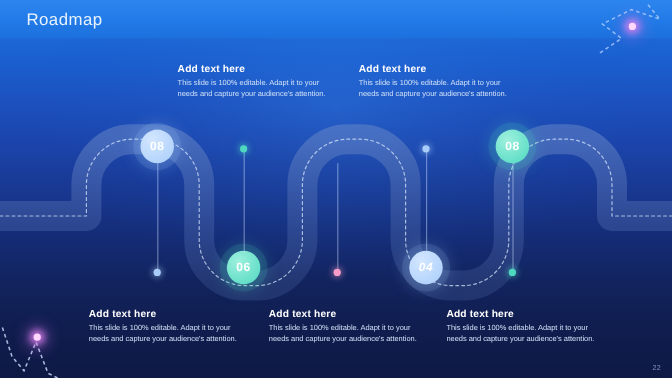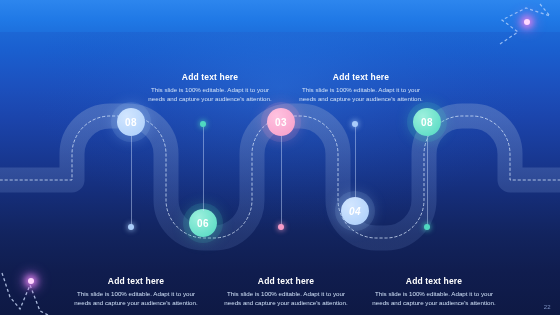--- a/index.html
+++ b/index.html
@@ -59,21 +59,21 @@
              box-shadow:0 0 0 6px rgba(79,216,192,.13), 0 0 14px 4px rgba(79,216,192,.28); }
   .n-pink  { background:radial-gradient(circle at 35% 30%, #ffc3e0, #f79bc8);
              box-shadow:0 0 0 6px rgba(247,155,200,.13), 0 0 14px 4px rgba(247,155,200,.28); }
   
   .conn { position:absolute; width:1px; background:rgba(205,222,255,.45); }
   .cdot { position:absolute; width:6px; height:6px; border-radius:50%; }
   .d-blue { background:#a9cdfa; box-shadow:0 0 5px 1px rgba(169,205,250,.6); }
   .d-teal { background:#4fd8c0; box-shadow:0 0 5px 1px rgba(79,216,192,.6); }
   .d-pink { background:#f79bc8; box-shadow:0 0 5px 1px rgba(247,155,200,.6); }
   
-  .tblock { position:absolute; width:124px; text-align:center;margin-top:20px; }
+  .tblock { position:absolute; width:124px; text-align:left; }
   .thead {
     font-size:8.5px; font-weight:700; color:#ffffff;
     letter-spacing:.15px; margin-bottom:3px;
   }
   .tbody {
     font-size:6.2px; line-height:1.52; color:#cfe0f7; font-weight:400;
   }
   
   #pageno {
     position:absolute; right:9px; bottom:5px;
@@ -89,20 +89,21 @@
     <defs>
       <radialGradient id="vig" cx="50%" cy="28%" r="75%">
         <stop offset="0%" stop-color="#3a90f5" stop-opacity=".28"></stop>
         <stop offset="60%" stop-color="#1a50b8" stop-opacity="0"></stop>
       </radialGradient>
     </defs>
     <rect x="0" y="0" width="560" height="315" fill="url(#vig)"></rect>
   </svg>
 
   <div id="header"></div>
+  <div id="title">Roadmap</div>
 
   <svg class="zig" id="zig-tr" width="62" height="44">
     <polyline points="4,42 22,30 6,18 30,6 54,14 44,2" fill="none" stroke="#bcd8ff" stroke-width="1.2" stroke-dasharray="3,2.6" stroke-opacity=".75"></polyline>
   </svg>
   <div class="glowdot" style="right:30px; top:19px;"></div>
 
   <svg class="zig" id="zig-bl" width="66" height="44">
     <polyline points="2,2 10,26 20,38 30,14 40,40 48,44" fill="none" stroke="#cfe0ff" stroke-width="1.3" stroke-dasharray="3,2.6" stroke-opacity=".8"></polyline>
   </svg>
   <div class="glowdot" style="left:28px; bottom:31px;"></div>
@@ -166,24 +167,21 @@
              L 510,148
              L 572,148" fill="none" stroke="#dcebff" stroke-width="1" stroke-dasharray="2.4,2.6" stroke-opacity=".72" stroke-linecap="round"></path>
   </svg>
 
   <div class="node n-blue" style="left:117px; top:108px; width:28px; height:28px;">
     <span>08</span>
   </div>
   <div class="node n-teal" style="left:189px; top:209px; width:28px; height:28px;">
     <span>06</span>
   </div>
-  <div class="node n-pink" style="left:267px; top:108px; width:28px; height:28px;">
-    <span>03</span>
-  </div>
-  <div class="node n-blue" style="left:341px; top:197px; width:28px; height:28px;font-style:italic;">
+  <div class="node n-blue" style="left:341px; top:209px; width:28px; height:28px;font-style:italic;">
     <span>04</span>
   </div>
   <div class="node n-teal" style="left:413px; top:108px; width:28px; height:28px;">
     <span>08</span>
   </div>
 
   <div class="conn" style="left:131px; top:136px; height:90px;"></div>
   <div class="cdot d-blue" style="left:128px; top:224px;"></div>
 
   <div class="conn" style="left:203px; top:125px; height:86px;"></div>

